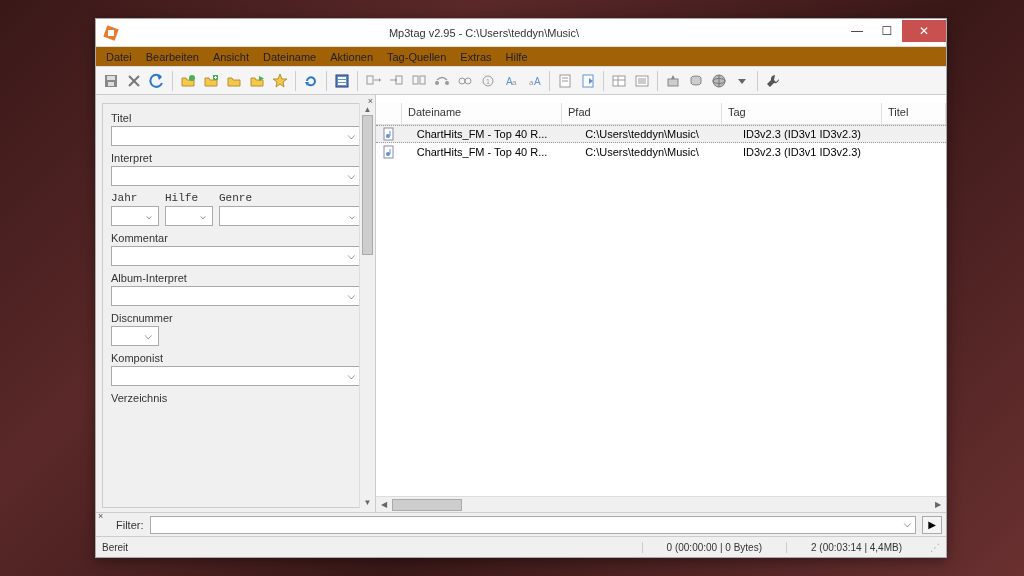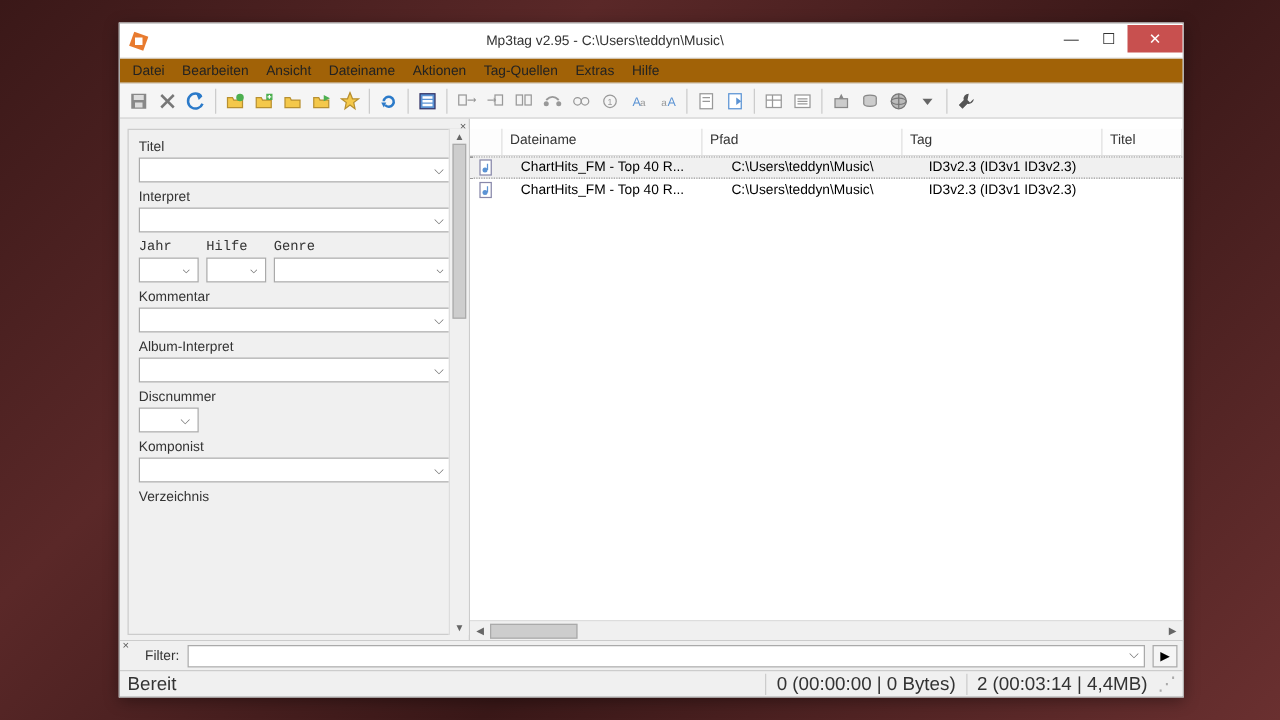--- a/index.html
+++ b/index.html
@@ -142,25 +142,25 @@
 .filterbar .close-x { font-size:9px; color:#555; position:absolute; left:2px; top:-2px;}
 .filterbar .flabel { margin-left:16px; color:#333;}
 .filterbar .finput { flex:1; height:18px; border:1px solid #aaa; background:#fff; position:relative;}
 .filterbar .finput::after { content:"⌵"; position:absolute; right:4px; top:1px; font-size:10px; color:#666;}
 .filterbar .fbtn { width:20px; height:18px; border:1px solid #aaa; background:#f5f5f5; display:flex; align-items:center; justify-content:center; font-size:10px;}
 .statusbar {
   height: 20px;
   background: #f0f0f0;
   display:flex; align-items:center;
   padding: 0 6px;
-  font-size: 15px; color:#333;
+  font-size: 10px; color:#333;
 }
 .statusbar .left { flex:0 0 auto; }
 .statusbar .spacer { flex:1; }
-.statusbar .seg { padding: 0 8px; border-left:1px solid #ccc; }
+.statusbar .seg { padding: 0 24px; border-left:1px solid #ccc; }
 .statusbar .grip { width:14px; color:#aaa; text-align:right;}
 svg { display:block; }
 </style>
 </head>
 <body>
 
 <div class="window">
 
   <div class="titlebar">
     <span class="app-icon">

